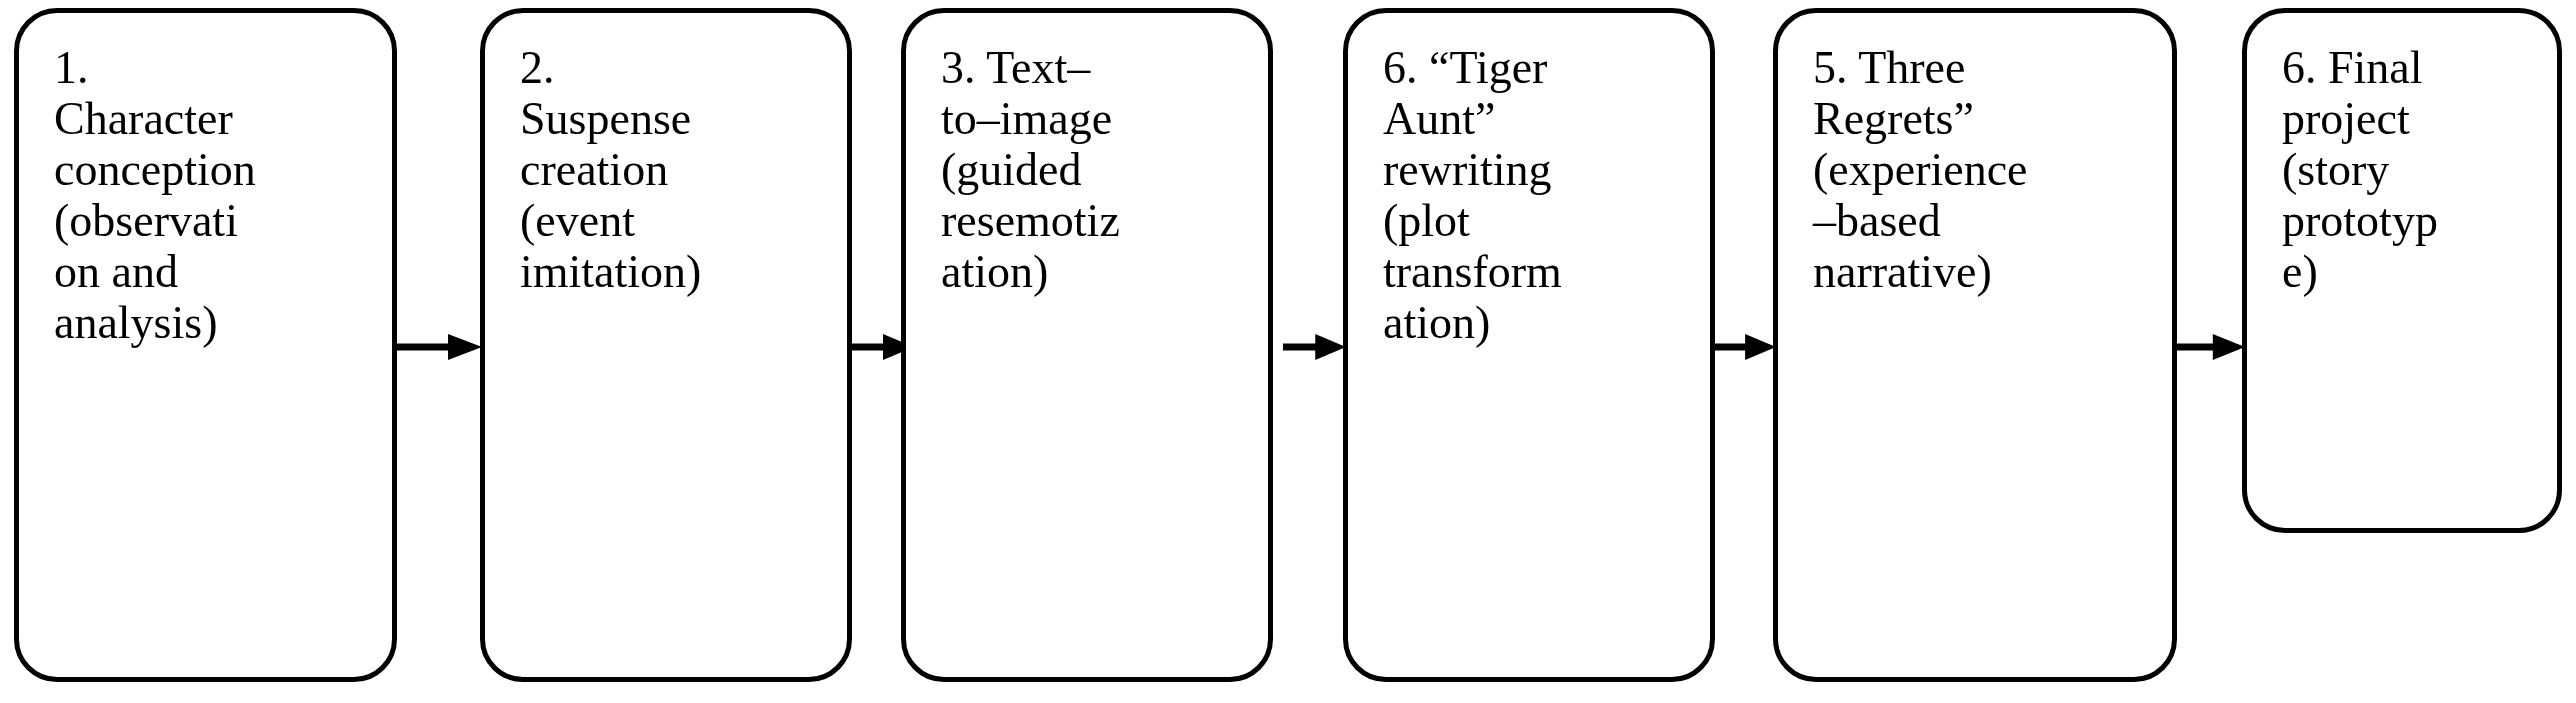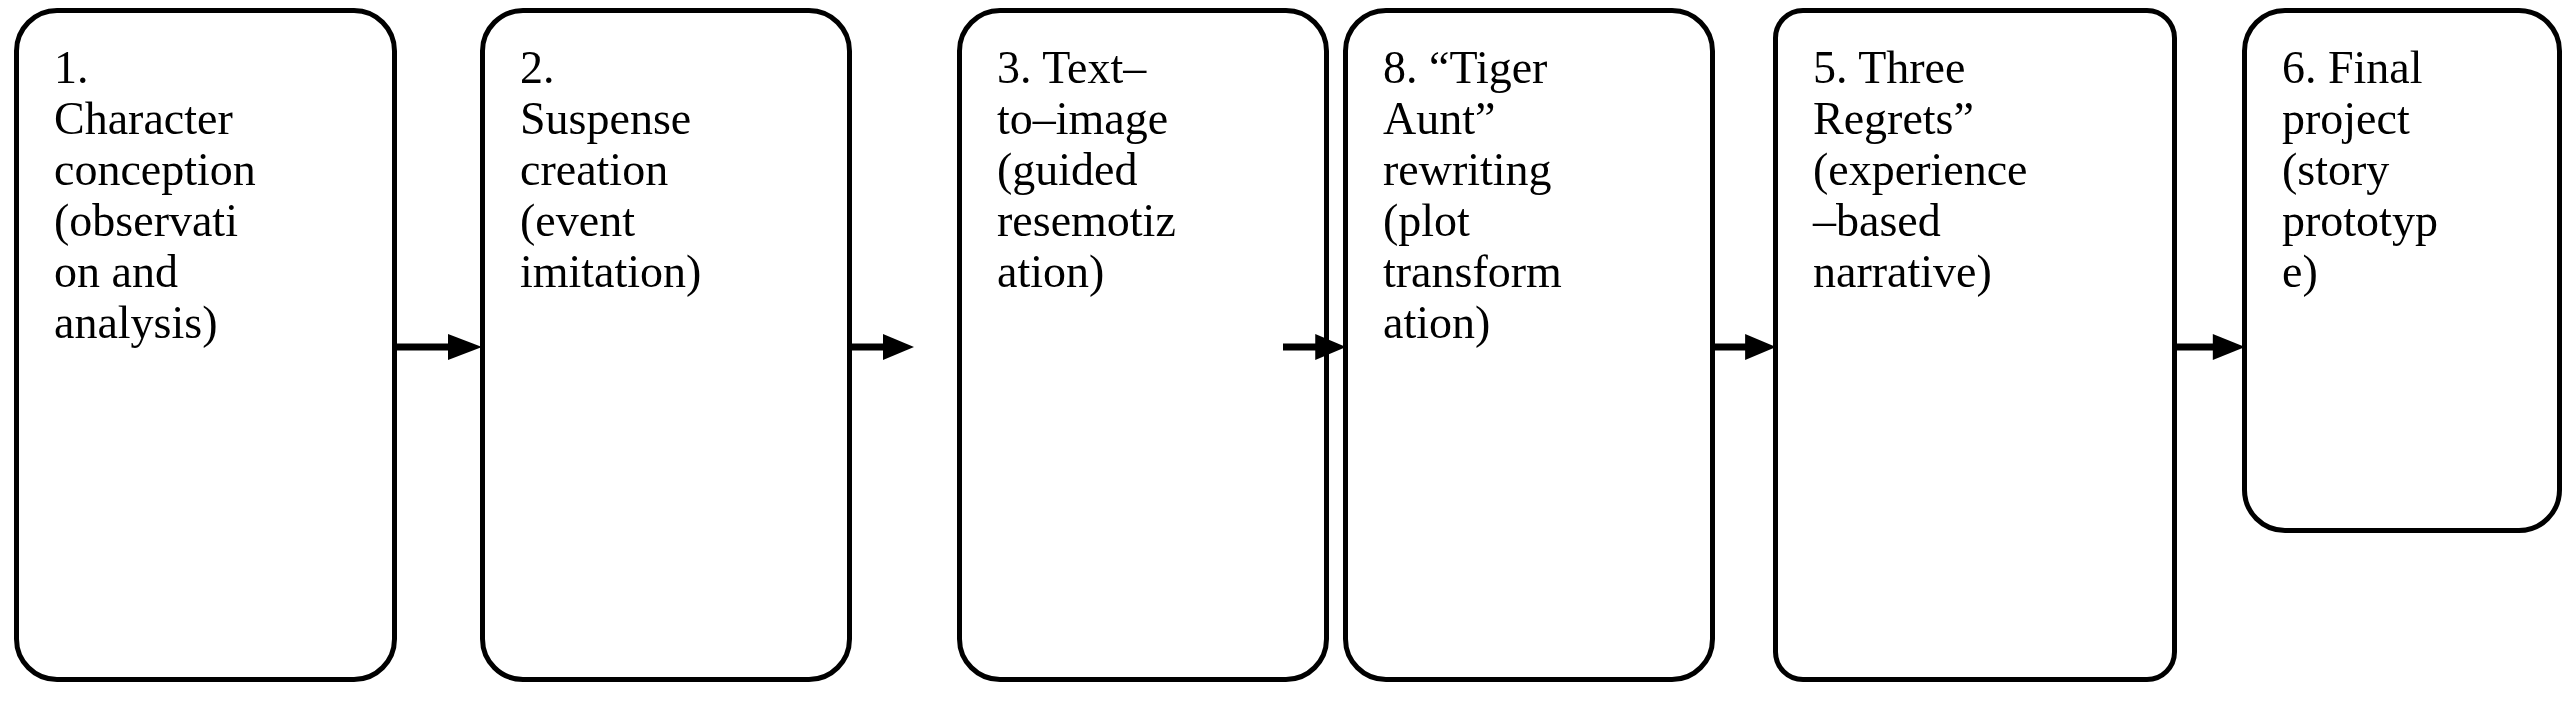--- a/index.html
+++ b/index.html
@@ -79,52 +79,52 @@
 imitation)</div>
   </div>
 
   <div class="connector" style="left:852px; top:334px; width:62px;">
     <svg viewBox="0 0 80 34" preserveAspectRatio="none">
       <line x1="0" y1="17" x2="50" y2="17" stroke="#000000" stroke-width="9"></line>
       <polygon points="40,0 80,17 40,34" fill="#000000"></polygon>
     </svg>
   </div>
 
-  <div class="node" style="left:957px; top:7.7px; width:372px; height:674px;">
+  <div class="node" style="left:901px; top:7.7px; width:372px; height:674px;">
     <div class="node-label">3. Text–
 to–image
 (guided
 resemotiz
 ation)</div>
   </div>
 
   <div class="connector" style="left:1283px; top:334px; width:63px;">
     <svg viewBox="0 0 82 34" preserveAspectRatio="none">
       <line x1="0" y1="17" x2="52" y2="17" stroke="#000000" stroke-width="9"></line>
       <polygon points="42,0 82,17 42,34" fill="#000000"></polygon>
     </svg>
   </div>
 
   <div class="node" style="left:1343px; top:7.7px; width:372px; height:674px;">
-    <div class="node-label">8. “Tiger
+    <div class="node-label">6. “Tiger
 Aunt”
 rewriting
 (plot
 transform
 ation)</div>
   </div>
 
   <div class="connector" style="left:1715px; top:334px; width:61px;">
     <svg viewBox="0 0 79 34" preserveAspectRatio="none">
       <line x1="0" y1="17" x2="49" y2="17" stroke="#000000" stroke-width="9"></line>
       <polygon points="39,0 79,17 39,34" fill="#000000"></polygon>
     </svg>
   </div>
 
-  <div class="node" style="left:1773px; top:7.7px; width:404px; height:674px;border-radius:30px;">
+  <div class="node" style="left:1773px; top:7.7px; width:404px; height:674px;">
     <div class="node-label">5. Three
 Regrets”
 (experience
 –based
 narrative)</div>
   </div>
 
   <div class="connector" style="left:2176px; top:334px; width:69px;">
     <svg viewBox="0 0 90 34" preserveAspectRatio="none">
       <line x1="0" y1="17" x2="58" y2="17" stroke="#000000" stroke-width="9"></line>

